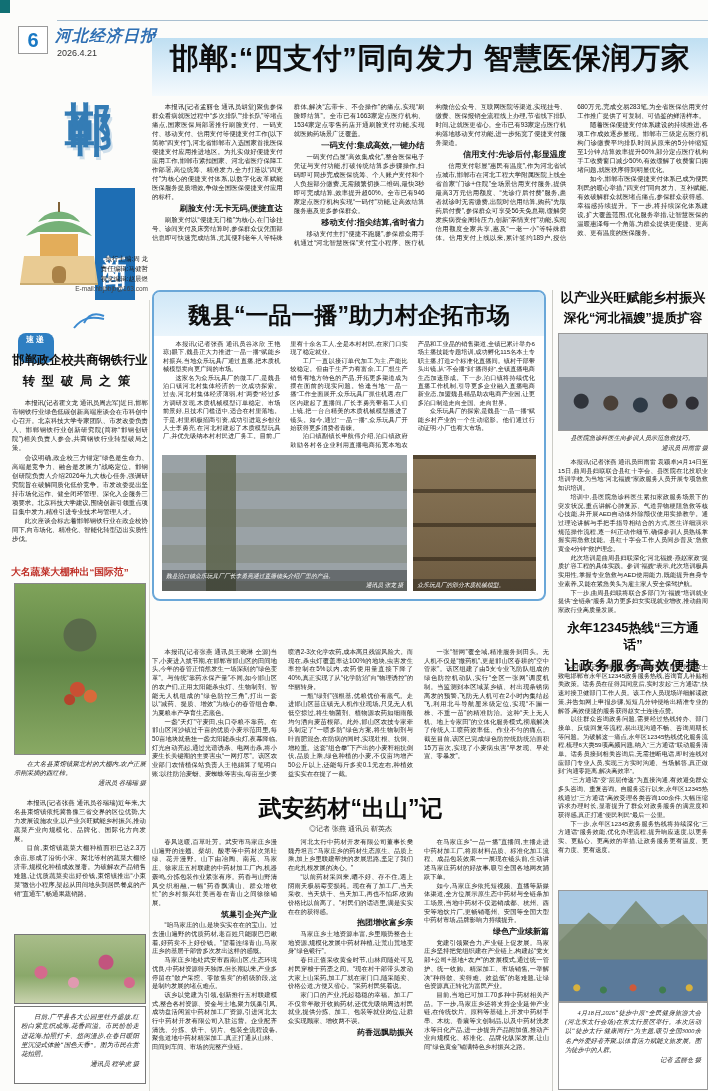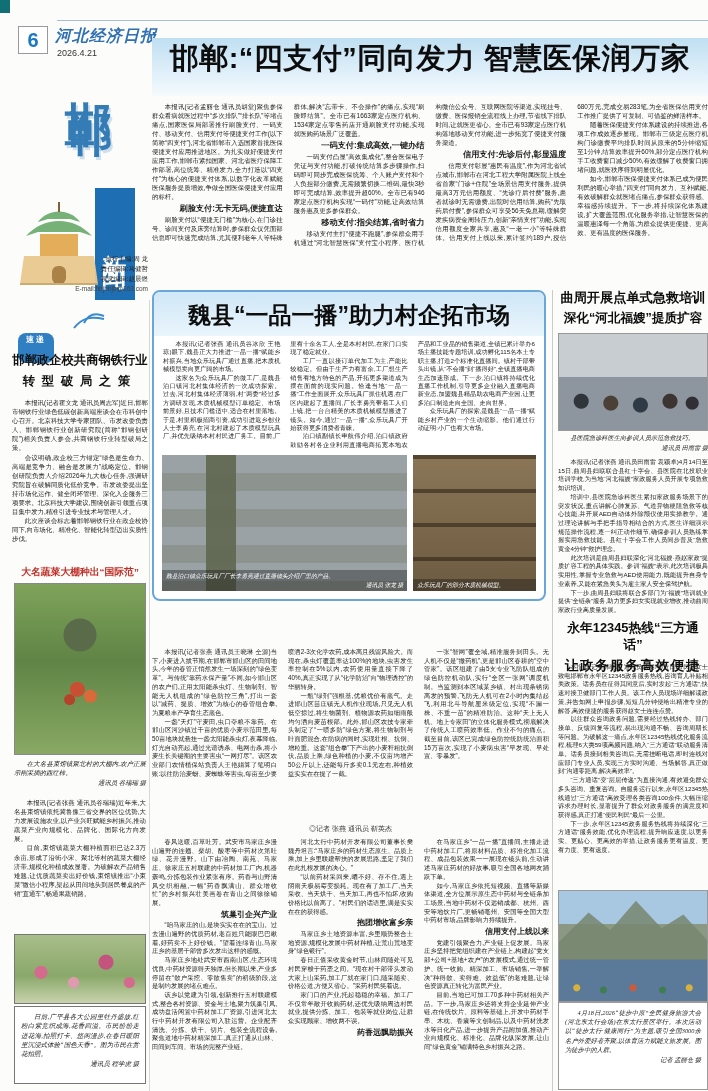--- a/index.html
+++ b/index.html
@@ -35,21 +35,21 @@
   .body-text p { text-indent:2em; text-align:justify; margin:0; }
   .body-text h4 { text-align:right; font-weight:bold; margin:3px 0 2px; }
   .body-text { color:#1b1b1b; overflow:hidden; }
 
   
   .steel-h1 { left:12px; top:352px; width:136px; text-align:center; font-weight:900; color:#111; }
   .steel-h1 .l1 { font-size:12.3px; display:block; }
   .steel-h1 .l2 { font-size:12.3px; display:block; letter-spacing:.55em; margin-top:4px; }
   .steel-body { left:12px; top:398px; width:136px; height:152px; font-size:6.4px; line-height:9.1px; }
 
-  .daming-h1 { left:11px; top:566px; width:138px; text-align:center; font-weight:900; font-size:9.8px; color:#bf2f27; }
+  .daming-h1 { left:11px; top:566px; width:138px; text-align:left; font-weight:900; font-size:9.8px; color:#bf2f27; }
   .daming-photo { left:14px; top:583px; width:132px; height:172px; border:1px solid #888;
     background:
       radial-gradient(circle at 48% 62%, #c94f33 0 7px, transparent 8px),
       radial-gradient(circle at 58% 66%, #d96a3a 0 6px, transparent 7px),
       radial-gradient(circle at 42% 68%, #b5432c 0 5px, transparent 6px),
       radial-gradient(circle at 50% 30%, #5a6b4a 0 16px, transparent 17px),
       linear-gradient(180deg,#7fa35a 0%, #5f8445 45%, #89a964 100%); }
   .caption { font-family:"Liberation Serif", serif; font-style:italic; color:#222; }
   .caption p { text-align:justify; text-indent:2em; }
   .caption .credit { text-align:right; margin-top:1px; }
@@ -245,43 +245,44 @@
     </div>
   </div>
 
   <div class="abs hanshan-body body-text">
       <p>本报讯(记者张燕 通讯员王晓琳 仝源)当下,小麦进入拔节期,在邯郸市邯山区的田间地头,今年的春管正悄然发生一场深刻的“绿色变革”。与传统“靠药水保产量”不同,如今邯山区的农户们,正用太阳能杀虫灯、生物制剂、智能无人机组成的“绿色防控三角”,打出一套以“减药、提质、增效”为核心的春管组合拳,为夏粮丰产孕育生态底色。</p>
       <p>一盏“天灯”守麦田,虫口夺粮不靠药。在邯山区河沙镇过千亩的优质小麦示范田里,每50亩地块就悬挂一盏太阳能杀虫灯,夜幕降临,灯光自动亮起,通过光谱诱杀、电网击杀,将小麦生长关键期的主要害虫“一网打尽”。该区农业部门农情植保站负责人王艳娟算了笔明白账:以往防治麦蚜、麦蜘蛛等害虫,每亩至少要喷洒2-3次化学农药,成本高且残留风险大。而现在,杀虫灯覆盖率达100%的地块,虫害发生率控制在5%以内,农药使用量直接下降了40%,真正实现了从“化学防治”向“物理诱控”的华丽转身。</p>
       <p>一瓶“绿剂”强根基,优粮优价有底气。走进邯山区苗庄镇无人机作业现场,只见无人机低空掠过,将生物菌剂、植物源农药如细雨般均匀洒向麦苗根部。此外,邯山区农技专家牵头制定了“一喷多防”绿色方案,将生物制剂与叶面肥混合,在防病的同时,实现壮根、抗倒、增粒重。这套“组合拳”下产出的小麦秆粗抗倒伏,品质上乘,绿色种植的小麦,不仅亩均增产50公斤以上,还能每斤多卖0.1元左右,种植效益实实在在提了一截。</p>
       <p>一张“智网”覆全域,精准服务到田头。无人机不仅是“撒药机”,更是邯山区春耕的“空中管家”。该区组建了由5支专业飞防队组成的绿色防控机动队,实行“全区一张网”调度机制。当监测到本区域某乡镇、村出现条锈病高发的预警,飞防无人机可在2小时内集结起飞,利用北斗导航厘米级定位,实现“不漏一株、不重一苗”的精准防治。这种“天上无人机、地上专家田”的立体化服务模式,彻底解决了传统人工喷药效率低、作业不匀的痛点。截至目前,该区已完成绿色防控统防统治面积15万亩次,实现了小麦病虫害“早发现、早处置、零暴发”。</p>
     </div>
 
+  <h1 class="abs wuan-h1">武安药材“出山”记</h1>
   <div class="abs wuan-byline">◎记者 张燕 通讯员 靳英杰</div>
   <div class="abs wuan-body body-text">
       <p>春风送暖,百草吐芳。武安市马家庄乡漫山遍野的连翘、柴胡、酸枣等中药材次第吐绿、花开漫野。山下由冶陶、南苑、马家庄、徐家庄五村联建的中药材加工厂内,机器轰鸣,分拣包装作业紧张有序。药香与山野清风交织相融,一幅“药香飘满山、群众增收忙”的乡村振兴壮美画卷在青山之间徐徐铺展。</p>
       <h4>筑巢引企兴产业</h4>
       <p>“咱马家庄的山,是块实实在在的宝山。过去漫山遍野的优质药材,老百姓只能眼巴巴瞅着,好药卖不上好价钱。”望着连绵青山,马家庄乡的基层干部曾多次发出这样的感慨。</p>
       <p>马家庄乡地处武安市西南山区,生态环境优良,中药材资源得天独厚,但长期以来,产业多停留在“散户采挖、零散售卖”的初级阶段,这是制约发展的堵点难点。</p>
       <p>该乡以党建为引领,创新推行五村联建模式,整合各村资源、资金与土地,聚力筑巢引凤,成功盘活闲置中药材加工厂资源,引进河北太行中药材开发有限公司入驻运营。企业配齐清洗、分拣、烘干、切片、包装全流程设备,聚焦道地中药材精深加工,真正打通从山林、田间到车间、市场的完整产业链。</p>
       <p>河北太行中药材开发有限公司董事长樊魏丹坦言:“马家庄乡的药材生态原生、品质上乘,加上乡里联建帮扶的发展思路,坚定了我们在此扎根发展的决心。”</p>
       <p>“以前药材采回来,晒不好、存不住,遇上阴雨天极易霉变损耗。现在有了加工厂,当天采收、当天烘干、当天加工,再也不怕坏,收购价格比以前高了。”村民们的话语里,满是实实在在的获得感。</p>
       <h4>抱团增收富乡亲</h4>
       <p>马家庄乡土地资源丰富,乡里顺势整合土地资源,规模化发展中药材种植,让荒山荒地变身“绿色银行”。</p>
       <p>春日正值采收黄金时节,山林间随处可见村民穿梭于药垄之间。“现在村干部带头发动大家上山采药,加工厂就在家门口,随采随卖、价格公道,方便又省心。”采药村民笑着说。</p>
       <p>家门口的产业,托起稳稳的幸福。加工厂不仅常年敞开收购药材,还优先吸纳周边村民就业,提供分拣、加工、包装等就业岗位,让群众实现顾家、增收两不误。</p>
       <h4>药香远飘助振兴</h4>
       <p>在马家庄乡“一品一播”直播间,主播走进中药材加工厂,将原材料品质、标准化加工流程、成品包装效果一一展现在镜头前,生动讲述马家庄药材的好故事,吸引全国各地网友踊跃下单。</p>
       <p>如今,马家庄乡依托短视频、直播等新媒体渠道,全方位展示原生态中药材与全链条加工场景,当地中药材不仅远销成都、杭州、西安等地饮片厂,更畅销亳州、安国等全国大型中药材市场,品牌影响力持续提升。</p>
-      <h4>信用支付上线以来</h4>
+      <h4>绿色产业续新篇</h4>
       <p>党建引领聚合力,产业链上促发展。马家庄乡坚持把党组织建在产业链上,构建起“党支部+公司+基地+农户”的发展模式,通过统一管护、统一收购、精深加工、市场销售,一举解决“种得散、卖得难、效益低”的老难题,让绿色资源真正转化为富民产业。</p>
       <p>目前,当地已可加工70多种中药材相关产品。下一步,马家庄乡还将支持企业延伸产业链,在传统饮片、原料等基础上,开发中药材手串、木枕、香囊等文创制品,以及中药材洗发水等日化产品,进一步提升产品附加值,推动产业向规模化、标准化、品牌化纵深发展,让山间“绿色黄金”铺满特色乡村振兴之路。</p>
     </div>
 
   <div class="abs quzhou-h1">
-    <span class="l1">曲周开展点单式急救培训</span>
+    <span class="l1">以产业兴旺赋能乡村振兴</span>
     <span class="l2">深化“河北福嫂”提质扩容</span>
   </div>
   <div class="abs quzhou-photo"></div>
   <div class="abs quzhou-caption caption">
     <p>县医院急诊科医生向参训人员示范急救技巧。</p>
     <div class="credit">通讯员 田雨雷 摄</div>
   </div>
   <div class="abs quzhou-body body-text">
       <p>本报讯(记者张燕 通讯员田雨雷 袁颖卓)4月14日至15日,曲周县妇联联合县红十字会、县医院在北投职业培训学校,为当地“河北福嫂”家政服务人员开展专项急救知识培训。</p>
       <p>培训中,县医院急诊科医生紧扣家政服务场景下的突发状况,重点讲解心肺复苏、气道异物梗阻急救等核心技能,并开展AED自动体外除颤仪使用实操教学。通过理论讲解与手把手指导相结合的方式,医生详细演示规范操作流程,逐一纠正动作细节,确保参训人员熟练掌握实用急救技能。县红十字会工作人员同步普及“急救黄金4分钟”救护理念。</p>

